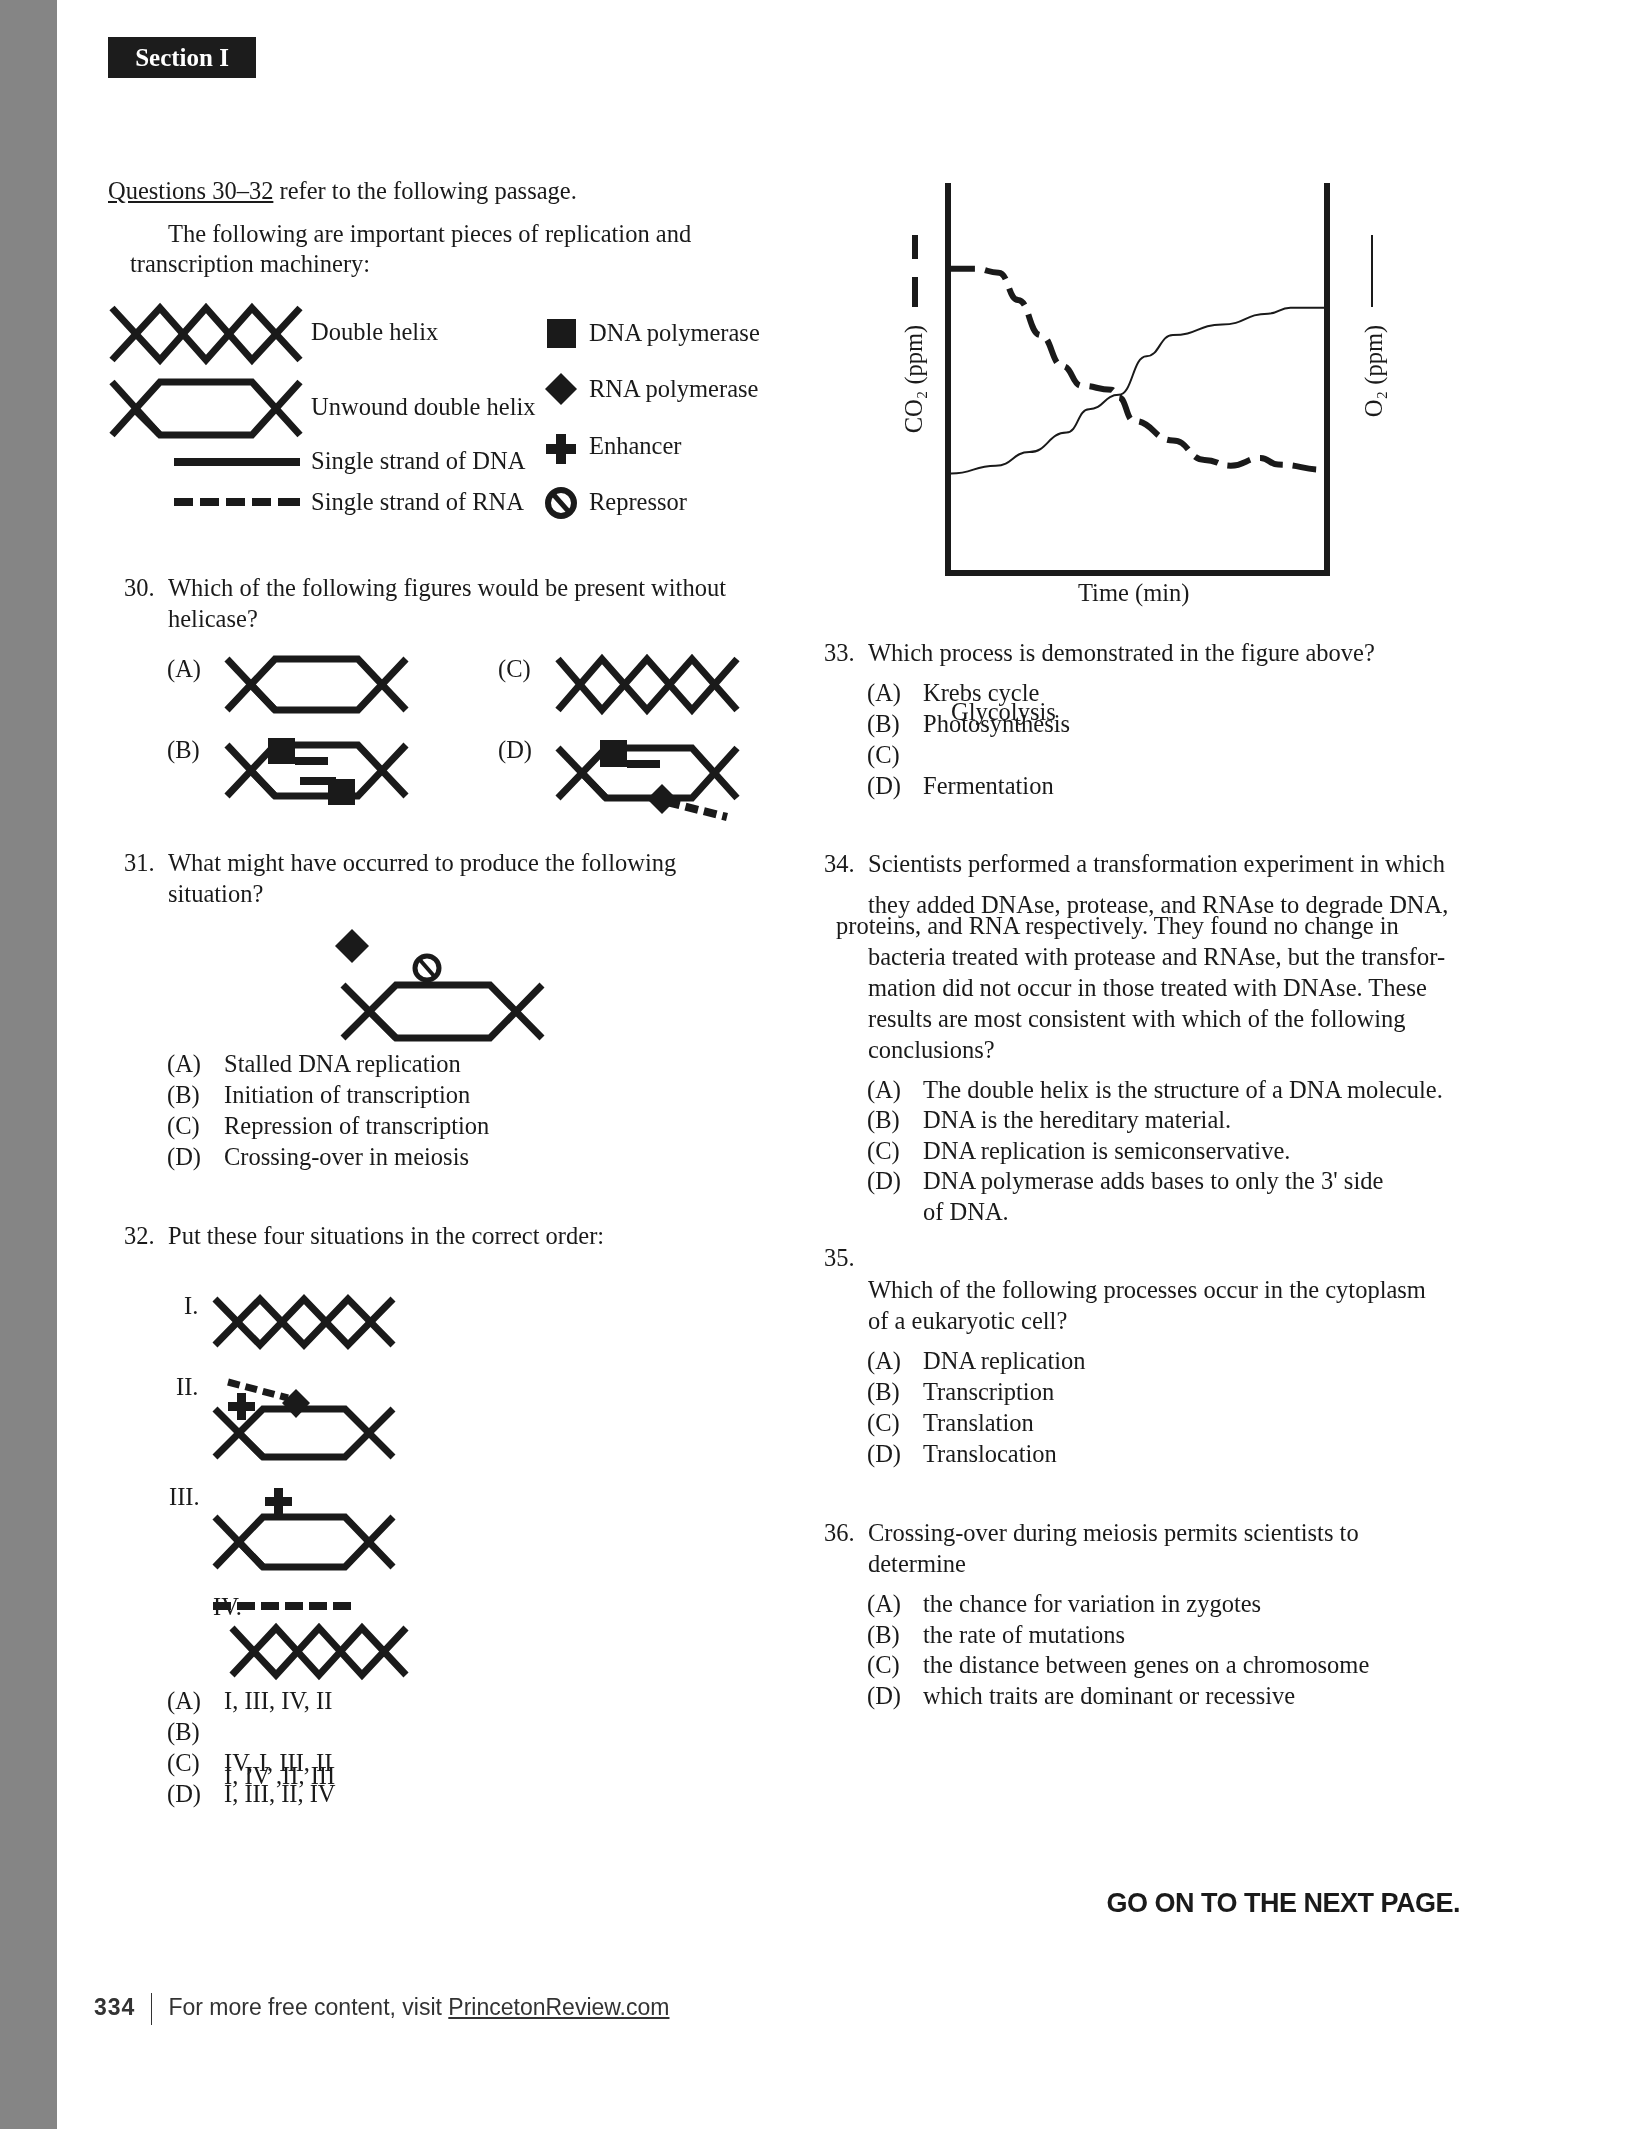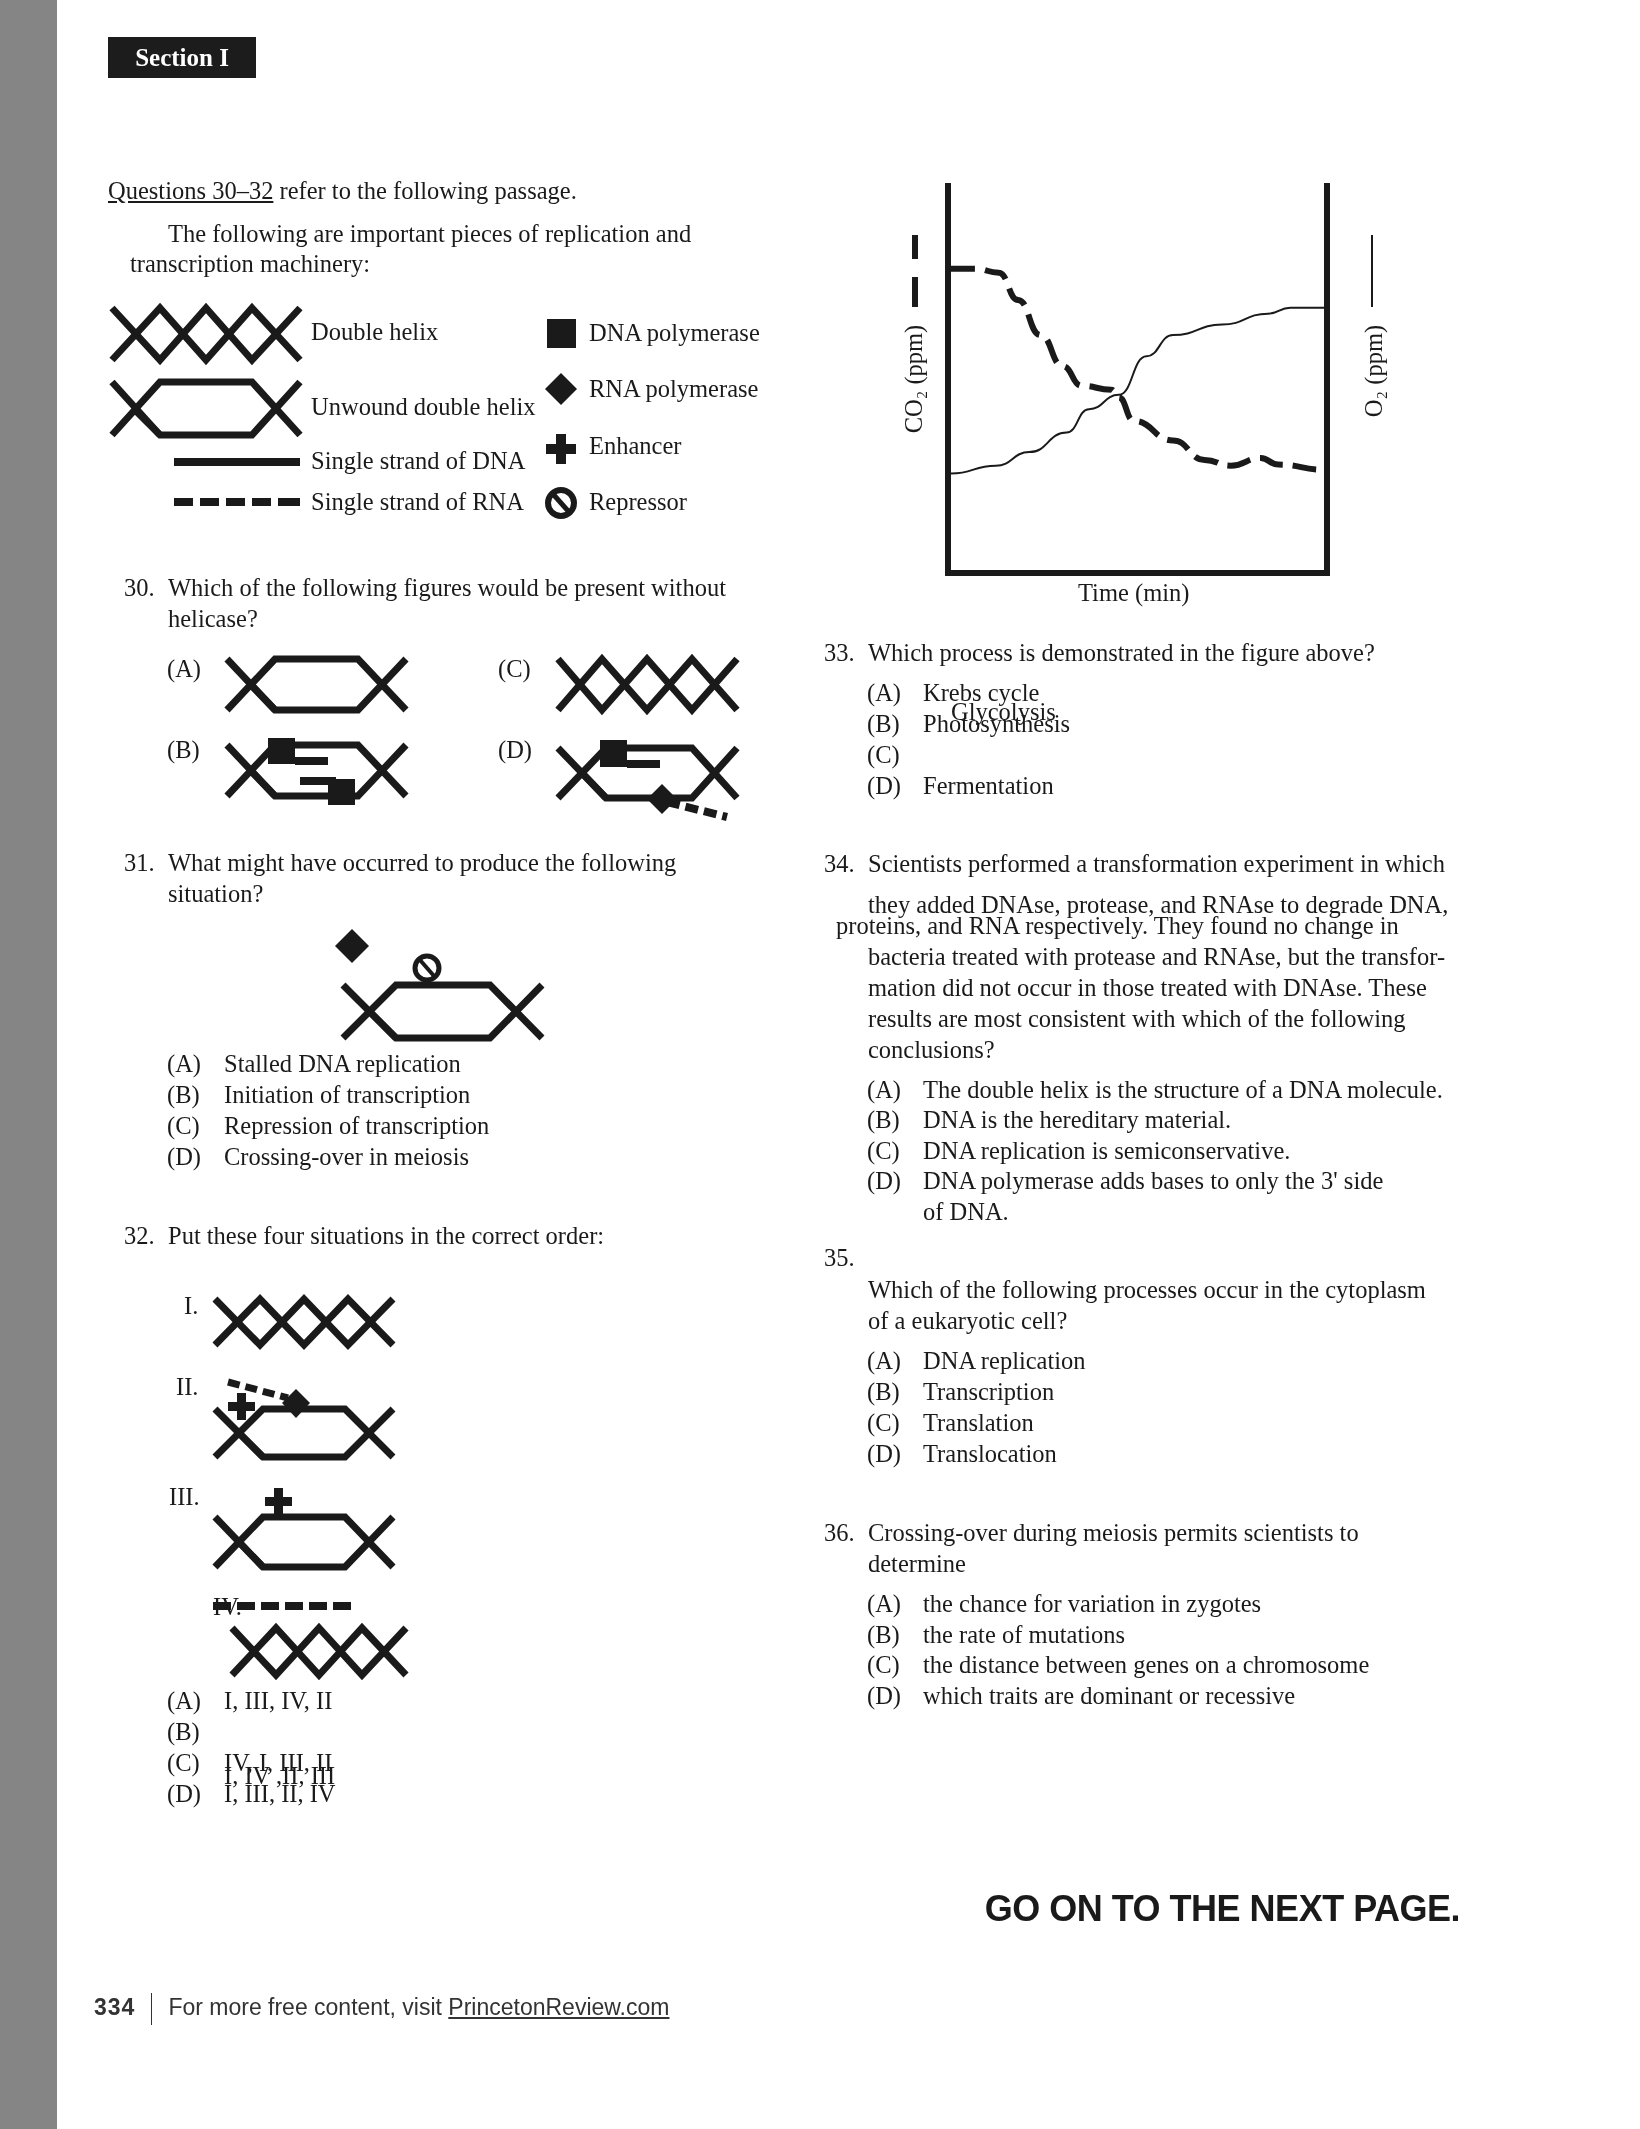--- a/index.html
+++ b/index.html
@@ -5,21 +5,21 @@
   html, body { margin:0; padding:0; }
   body { width:1640px; height:2129px; position:relative; background:#ffffff; overflow:hidden;
          font-family:"Liberation Serif", serif; color:#1a1a1a; }
   .gray-bar { position:absolute; left:0; top:0; width:57px; height:2129px; background:#858585; }
   .section-box { position:absolute; left:108px; top:37px; width:148px; height:41px; background:#1c1c1c;
                  color:#fff; font-weight:bold; font-size:25px; line-height:41px; text-align:center; }
   .t { position:absolute; font-size:24.5px; white-space:nowrap; line-height:31px; }
   .u { text-decoration:underline; }
   svg { position:absolute; overflow:visible; }
   .go { position:absolute; right:180px; top:1888px; font-family:"Liberation Sans", sans-serif; font-weight:bold;
-        font-size:36px; letter-spacing:-0.5px; }
+        font-size:27px; letter-spacing:-0.5px; }
   .footer { position:absolute; left:94px; top:1993px; font-family:"Liberation Sans", sans-serif; font-size:23px; color:#333; }
   .footer .pg { font-weight:bold; letter-spacing:1px; }
   .footer .sep { display:inline-block; width:1px; height:32px; background:#333; vertical-align:middle; margin:0 16px 0 16px; }
   .footer .link { text-decoration:underline; }
   .rot { position:absolute; transform:rotate(-90deg); transform-origin:center center; font-size:24.5px; white-space:nowrap; }
 </style>
 </head>
 <body>
 
 <div class="gray-bar"></div>

